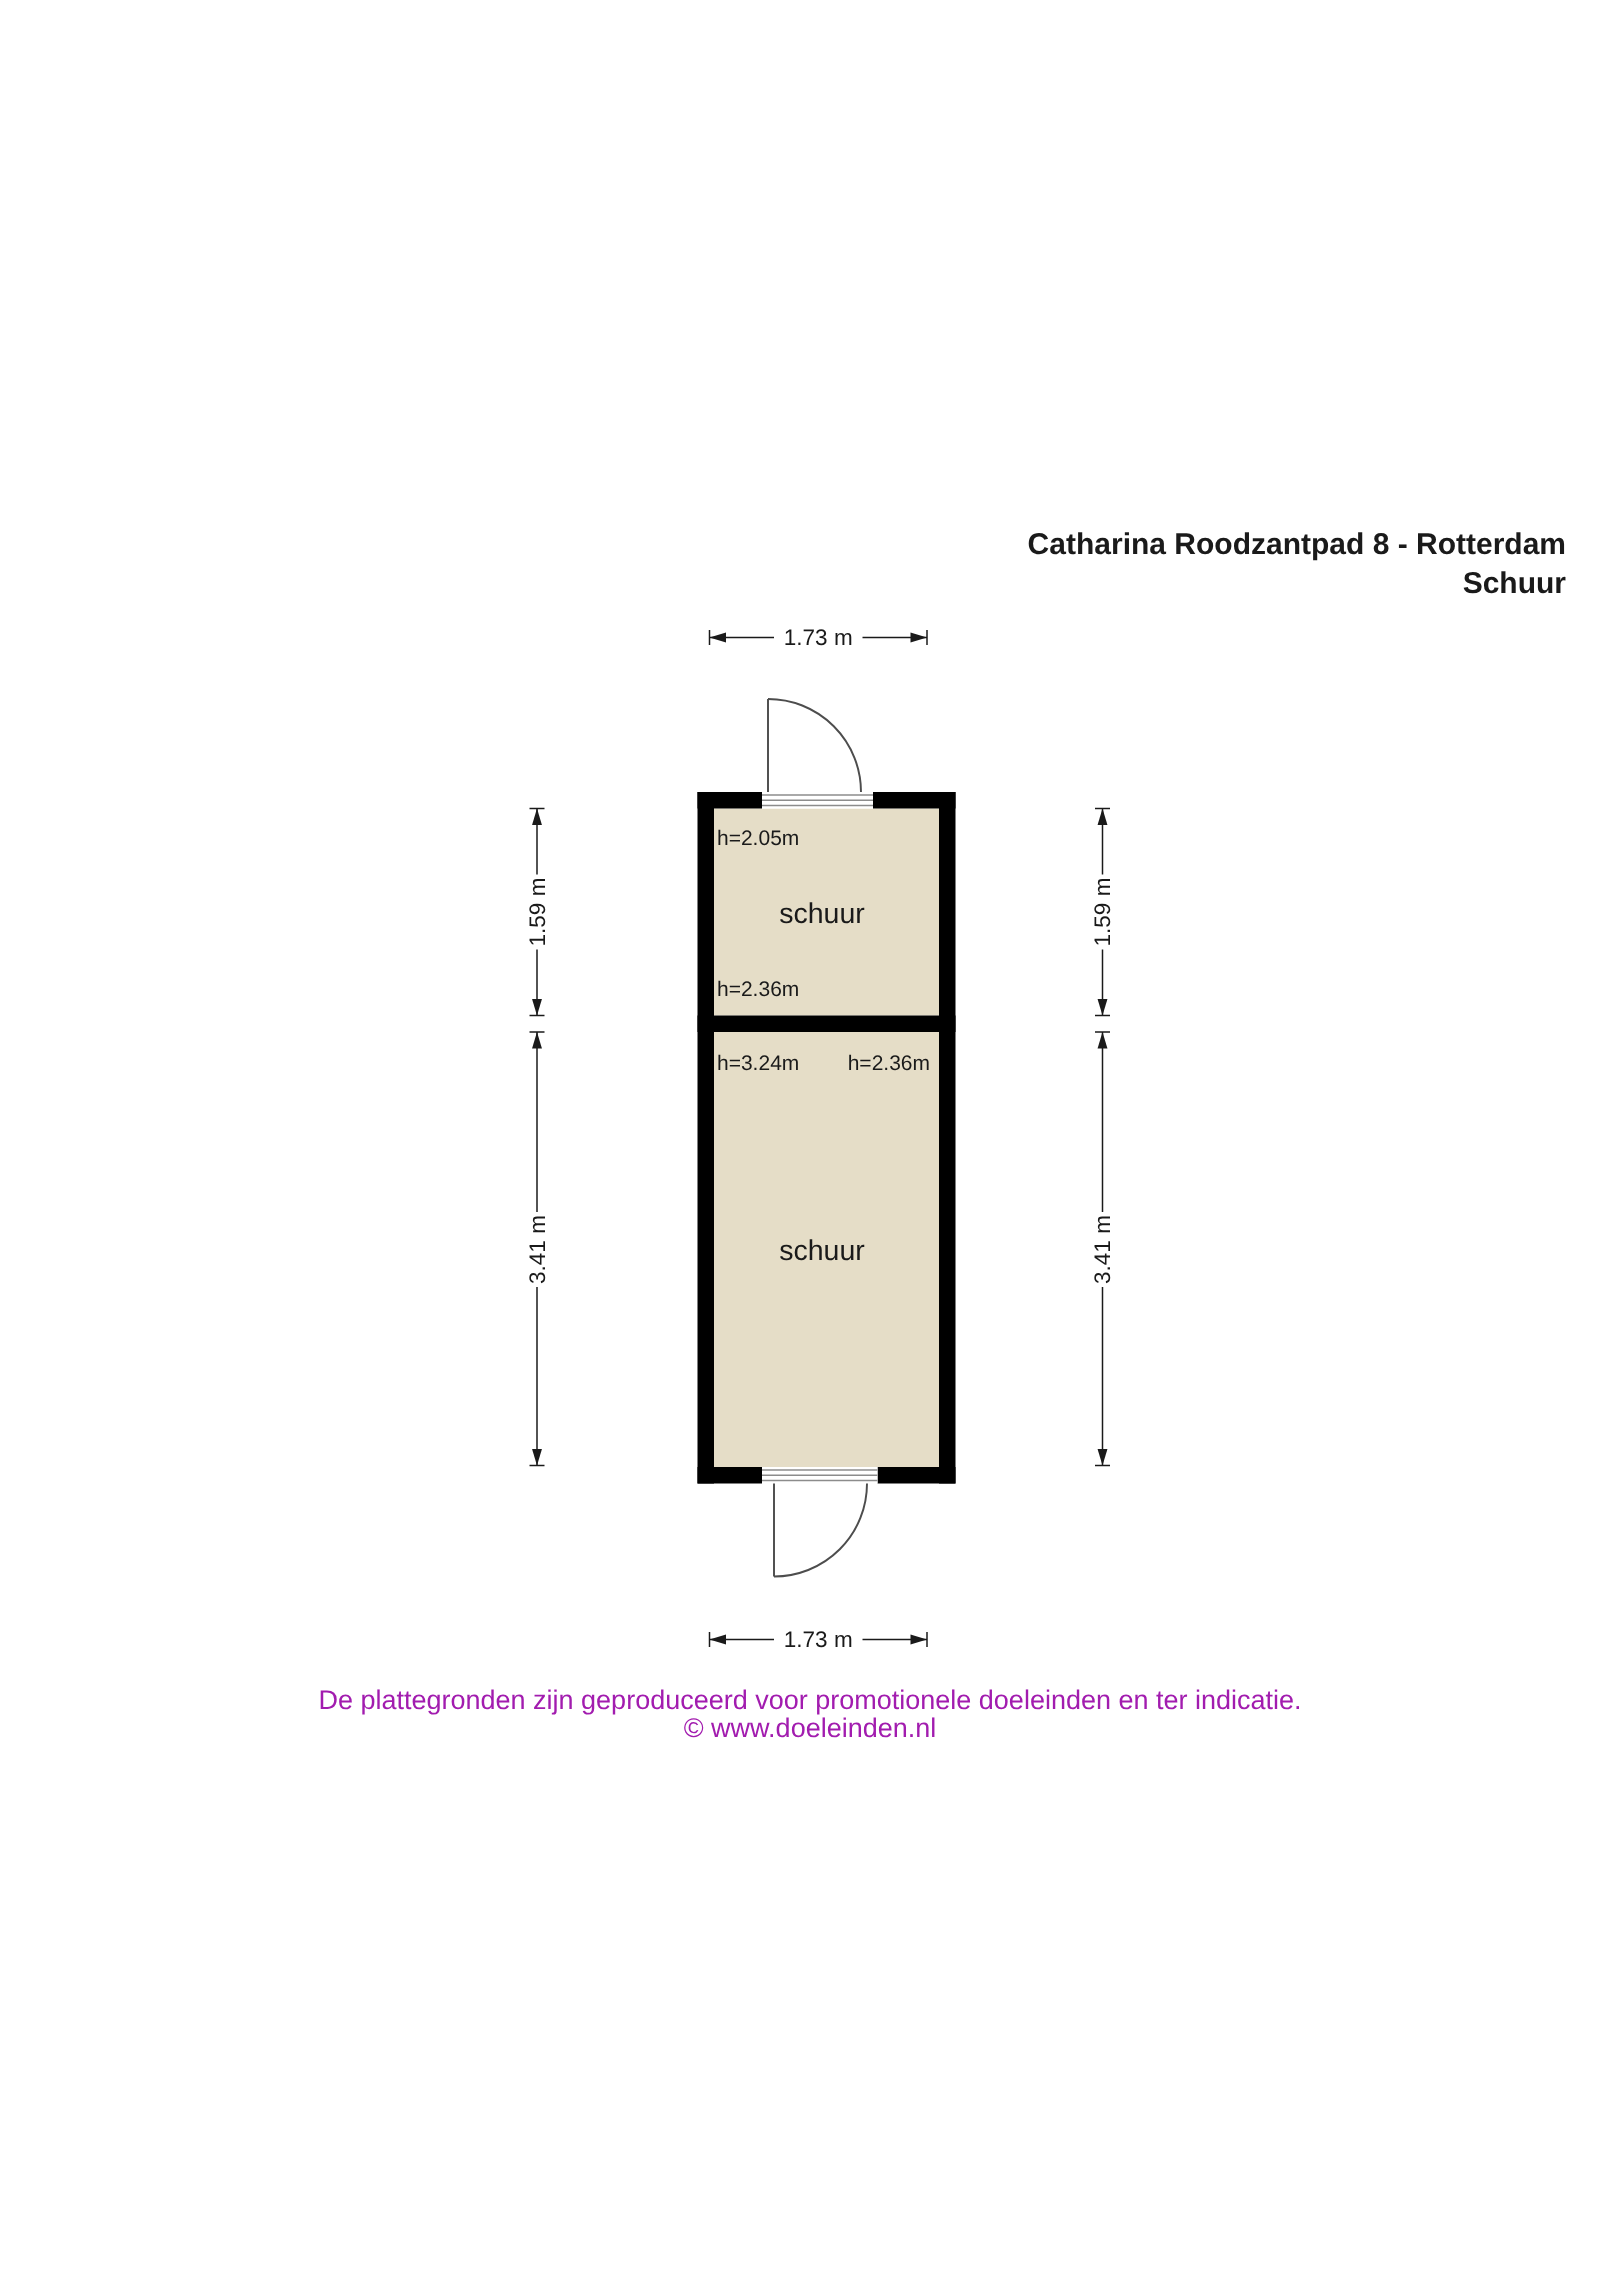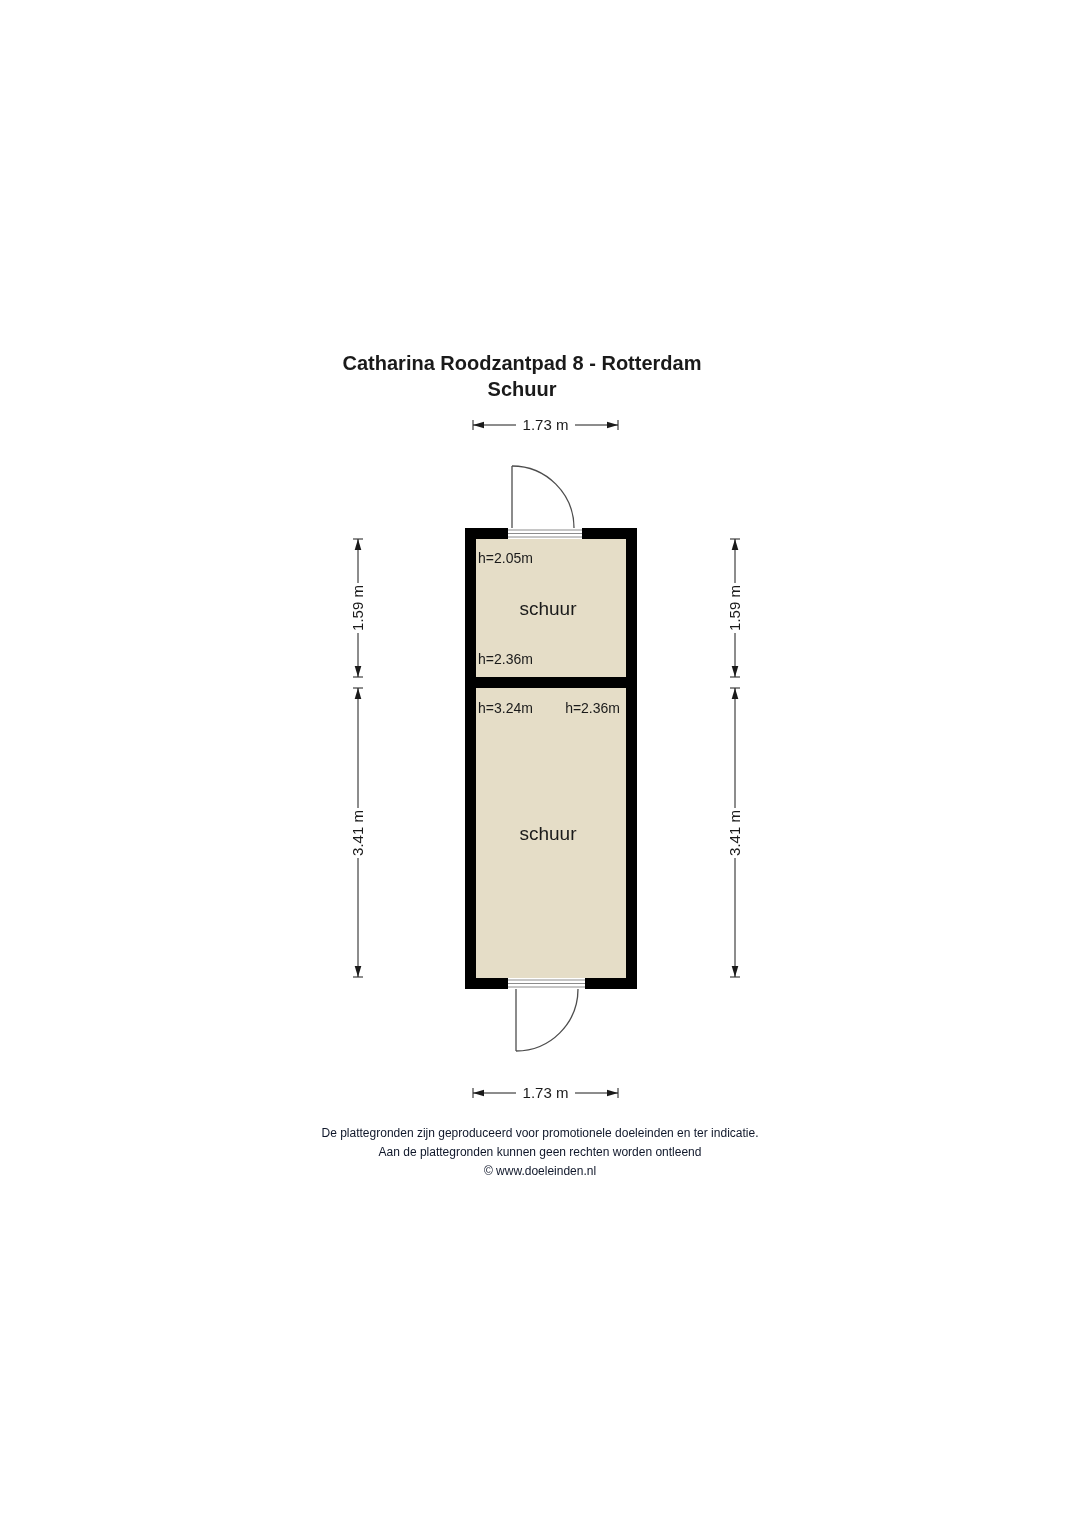--- a/index.html
+++ b/index.html
@@ -18,35 +18,35 @@
     width: 1080px;
     height: 1527px;
     background: #ffffff;
     overflow: hidden;
   }
   .titleblock {
     position: absolute;
     top: 350px;
     left: 0;
     width: 1044px;
-    text-align: center;
+    text-align: right;
     line-height: 26px;
     font-size: 20px;
     font-weight: bold;
     color: #1a1a1a;
   }
   .footerblock {
     position: absolute;
     top: 1124px;
     left: 0;
     width: 1080px;
     text-align: center;
     line-height: 19px;
-    font-size: 12px;
-    color: #0f172a;
+    font-size: 18px;
+    color: #a21caf;
   }
   svg.plan {
     position: absolute;
     top: 0;
     left: 0;
   }
   svg.plan text {
     font-family: "Liberation Sans", sans-serif;
     fill: #1a1a1a;
   }
@@ -173,17 +173,16 @@
         <polygon points="735,977 731.7,966 738.3,966" stroke="none"></polygon>
         <line x1="730" y1="688" x2="740" y2="688"></line>
         <line x1="730" y1="977" x2="740" y2="977"></line>
         <text class="dim-label" text-anchor="middle" x="735" y="833" dy="0.35em" transform="rotate(-90 735 833)" stroke="none">3.41 m</text>
       </g>
     </g>
   </svg>
 
   <div class="footerblock">
     <div>De plattegronden zijn geproduceerd voor promotionele doeleinden en ter indicatie.</div>
-    <div>Aan de plattegronden kunnen geen rechten worden ontleend</div>
     <div>© www.doeleinden.nl</div>
   </div>
 
 </div>
 
 </body></html>

